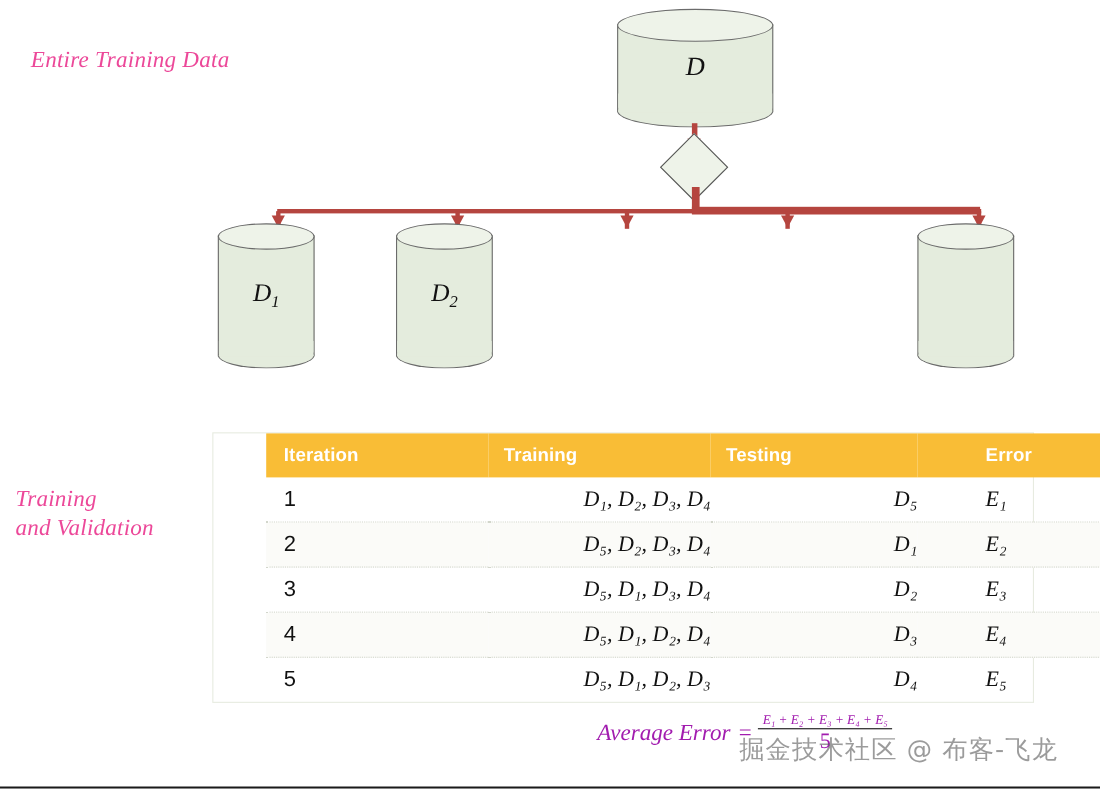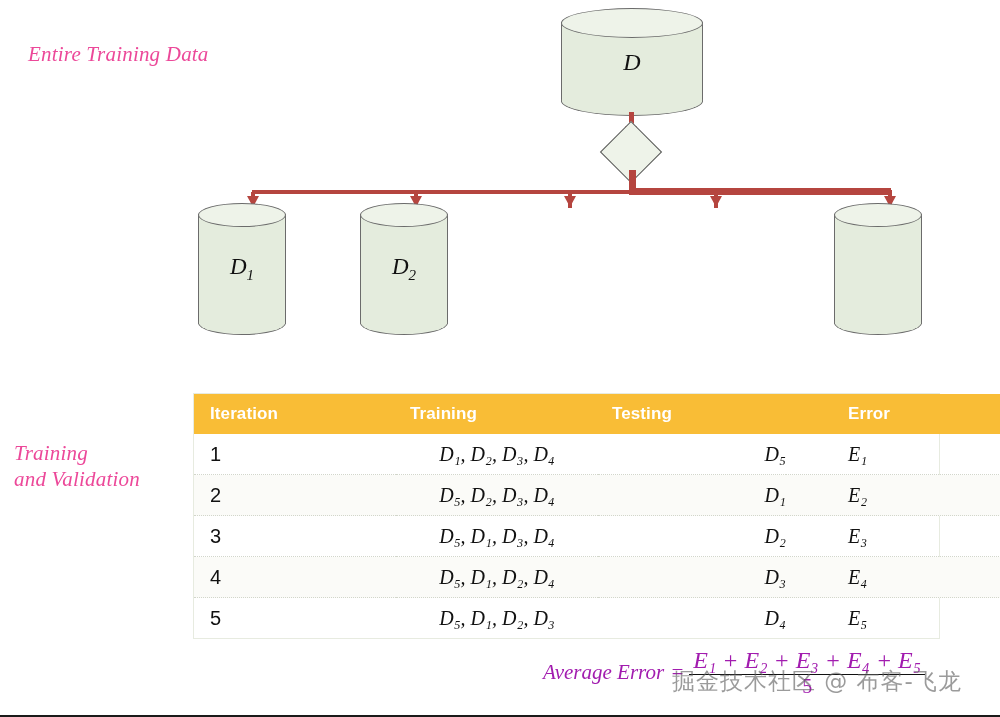--- a/index.html
+++ b/index.html
@@ -135,20 +135,21 @@
 
   
   #table-wrap {
     position: absolute;
     left: 193px;
     top: 393px;
     width: 747px;
     border: 1px solid #e7ebe0;
     box-sizing: border-box;
     background: #ffffff;
+    padding-left: 48px;
   }
   table.xt {
     border-collapse: collapse;
     width: 100%;
     table-layout: fixed;
   }
   table.xt thead th {
     background: #f9bd36;
     color: #ffffff;
     font-family: "Liberation Sans", "DejaVu Sans", sans-serif;
@@ -164,21 +165,21 @@
     color: #111;
     height: 40px;
     border-bottom: 1px dotted #d2d6cb;
     padding: 0;
   }
   table.xt tbody tr:nth-child(even) td { background: #fbfbf8; }
   table.xt tbody tr:last-child td { border-bottom: none; }
   .c-iter  { width: 186px; padding-left: 16px !important;
              font-family: "Liberation Sans", "DejaVu Sans", sans-serif;
              font-size: 18px; }
-  .c-train { width: 188px; text-align: center; }
+  .c-train { width: 188px; text-align: right; }
   .c-test  { width: 174px; text-align: right; }
   .c-err   { width: 199px; text-align: left; padding-left: 62px !important; }
   .mathit { font-style: italic; }
 
   
   #avg {
     position: absolute;
     left: 543px;
     top: 648px;
     display: flex;
@@ -189,21 +190,21 @@
     white-space: nowrap;
   }
   #avg .eq { margin: 0 5px 0 6px; font-style: italic; }
   #avg .frac {
     display: inline-flex;
     flex-direction: column;
     align-items: center;
     line-height: 1.05;
   }
   #avg .num {
-    font-size: 24px;
+    font-size: 12px;
     padding: 0 4px 1px 4px;
     border-bottom: 1.6px solid #111;
     font-style: italic;
   }
   #avg .den {
     font-size: 20px;
     padding-top: 1px;
     font-style: normal;
   }
 

